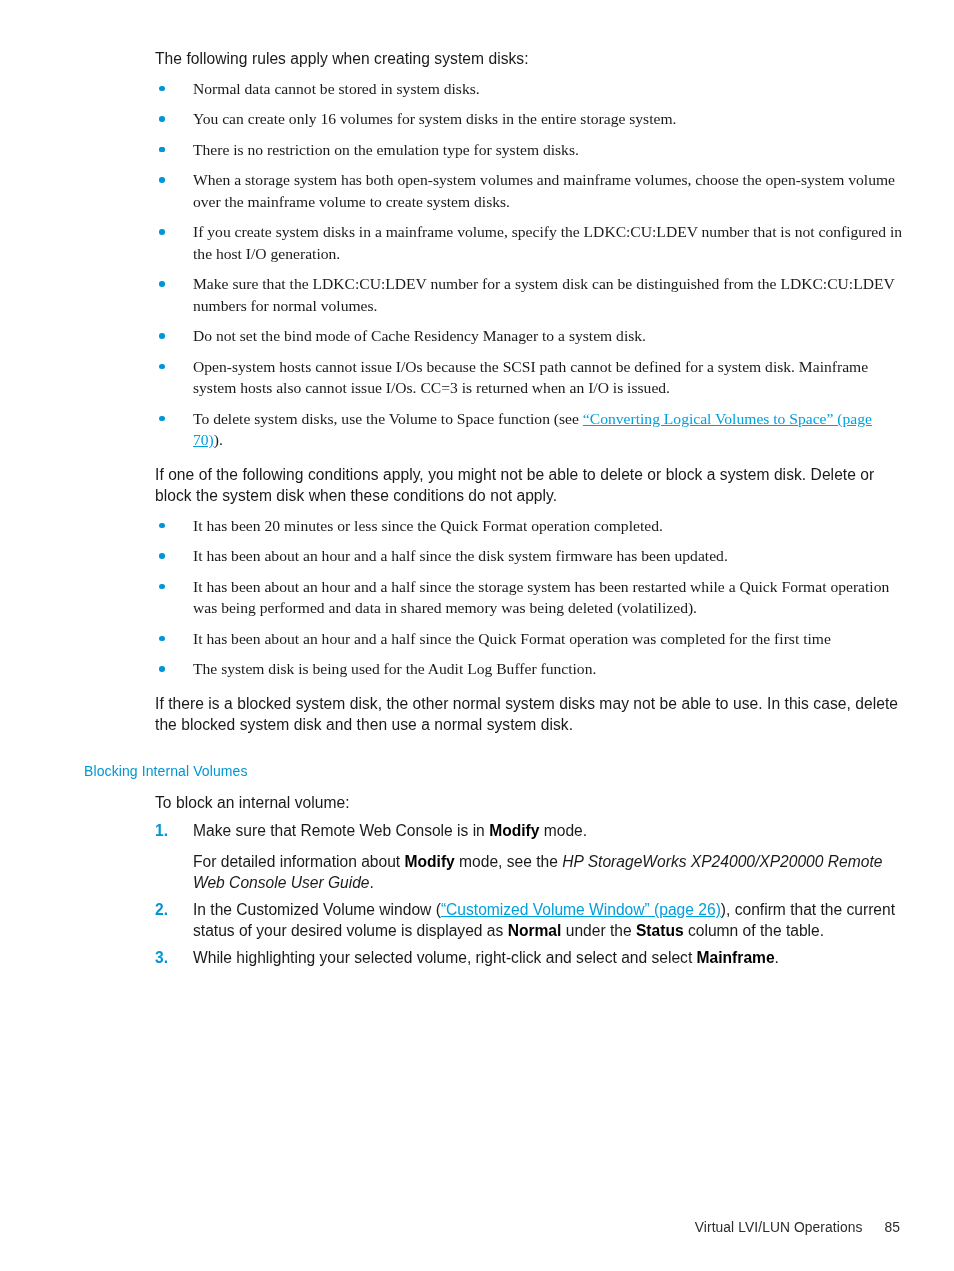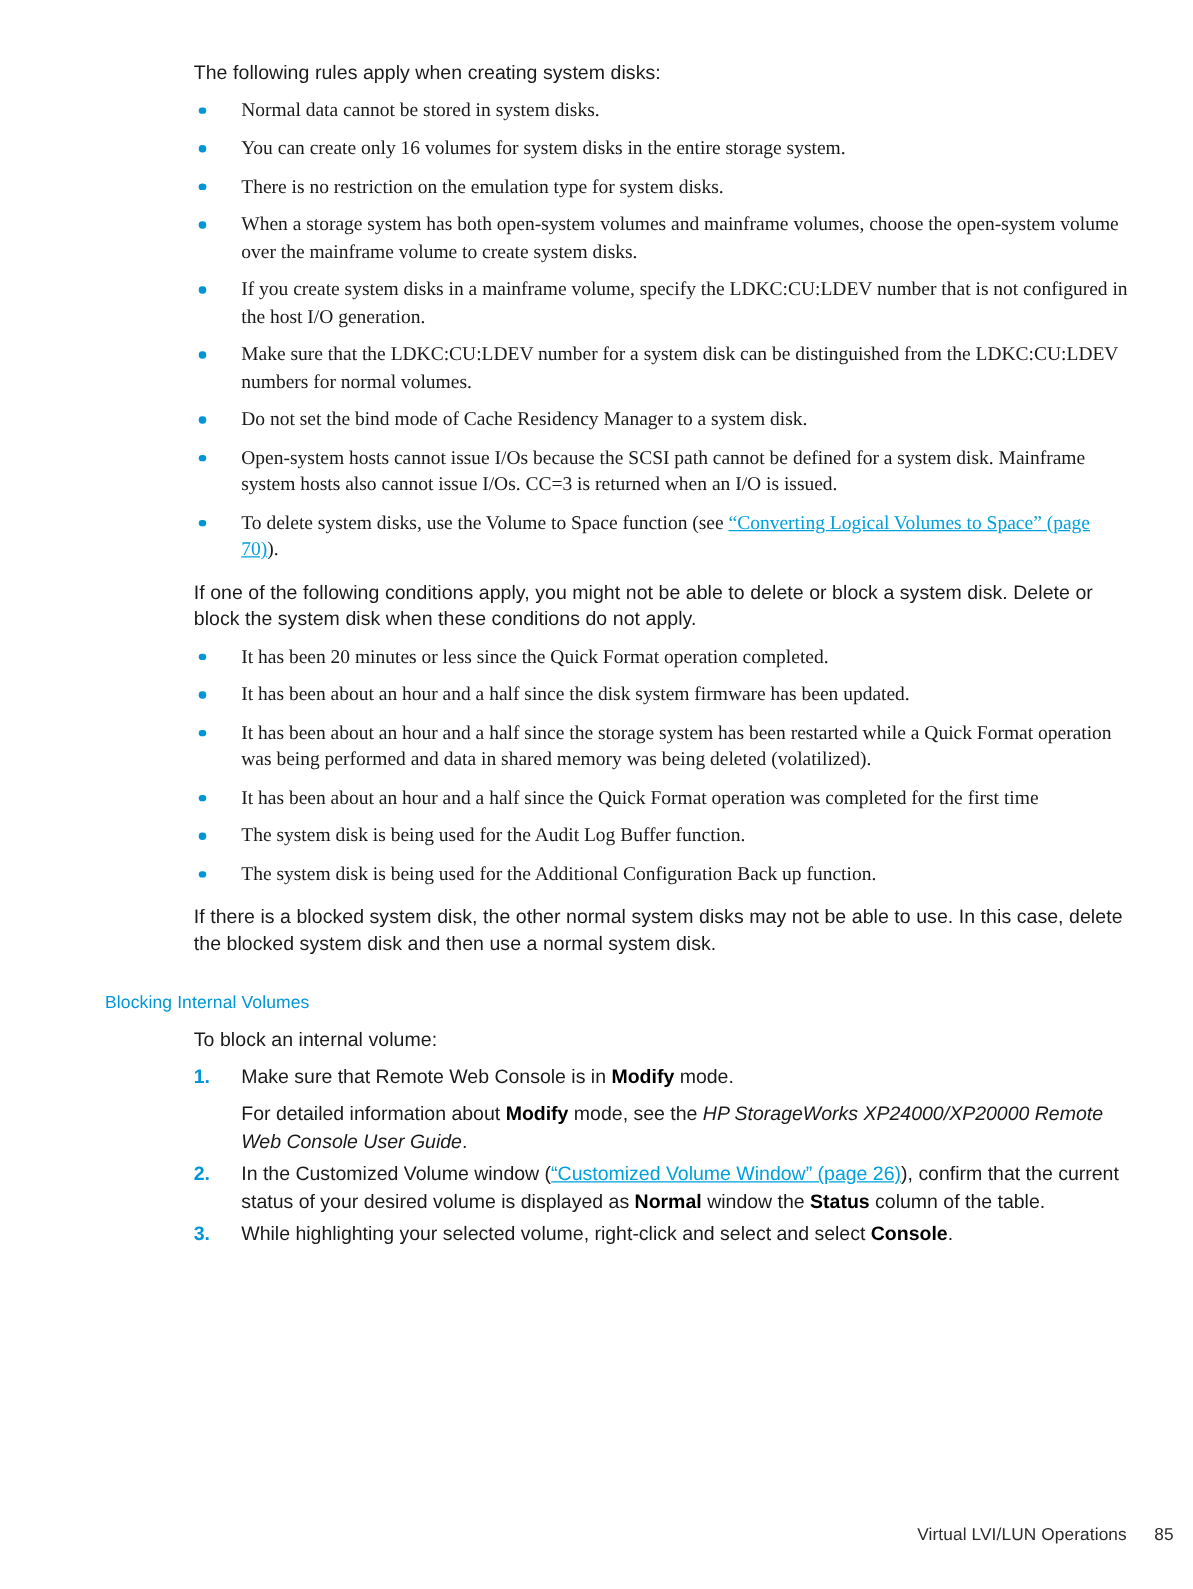--- a/index.html
+++ b/index.html
@@ -126,21 +126,20 @@
   .footer {
     position: absolute;
     left: 0;
     top: 1218px;
     width: 900px;
     text-align: right;
     font-size: 13.8px;
     line-height: 20px;
     color: #2b2b2b;
     letter-spacing: 0.1px;
-    margin-left: 39px;
   }
   .footer .fnum {
     display: inline-block;
     margin-left: 22px;
   }
 </style>
 </head>
 <body>
 
 <div class="page">
@@ -208,24 +207,20 @@
         <span class="dot"></span>
         <span>It has been about an hour and a half since the storage system has been restarted while a Quick Format operation was being performed and data in shared memory was being deleted (volatilized).</span>
       </li>
       <li>
         <span class="dot"></span>
         <span>It has been about an hour and a half since the Quick Format operation was completed for the first time</span>
       </li>
       <li>
         <span class="dot"></span>
         <span>The system disk is being used for the Audit Log Buffer function.</span>
-      </li>
-      <li>
-        <span class="dot"></span>
-        <span>The system disk is being used for the Additional Configuration Back up function.</span>
       </li>
     </ul>
 
     <div class="block-gap-md"></div>
 
     <p class="para">If there is a blocked system disk, the other normal system disks may not be able to use. In this case, delete the blocked system disk and then use a normal system disk.</p>
 
     <div class="block-gap-lg"></div>
 
     <h2 class="section-heading">Blocking Internal Volumes</h2>
@@ -237,25 +232,25 @@
     <ol class="steps">
       <li>
         <span class="num">1.</span>
         <span>Make sure that Remote Web Console is in </span><b class="strong">Modify</b><span> mode.</span>
         <div class="substep">
           <span>For detailed information about </span><b class="strong">Modify</b><span> mode, see the </span><i class="em">HP StorageWorks XP24000/XP20000 Remote Web Console User Guide</i><span>.</span>
         </div>
       </li>
       <li>
         <span class="num">2.</span>
-        <span>In the Customized Volume window (</span><a class="xref" href="#">“Customized Volume Window” (page 26)</a><span>), confirm that the current status of your desired volume is displayed as </span><b class="strong">Normal</b><span> window the </span><b class="strong">Status</b><span> column of the table.</span>
+        <span>In the Customized Volume window (</span><a class="xref" href="#">“Customized Volume Window” (page 26)</a><span>), confirm that the current status of your desired volume is displayed as </span><b class="strong">Normal</b><span> under the </span><b class="strong">Status</b><span> column of the table.</span>
       </li>
       <li>
         <span class="num">3.</span>
-        <span>While highlighting your selected volume, right-click and select and select </span><b class="strong">Console</b><span>.</span>
+        <span>While highlighting your selected volume, right-click and select and select </span><b class="strong">Mainframe</b><span>.</span>
       </li>
     </ol>
 
   </div>
 
   <div class="footer">
     <span>Virtual LVI/LUN Operations</span><span class="fnum">85</span>
   </div>
 
 </div>

